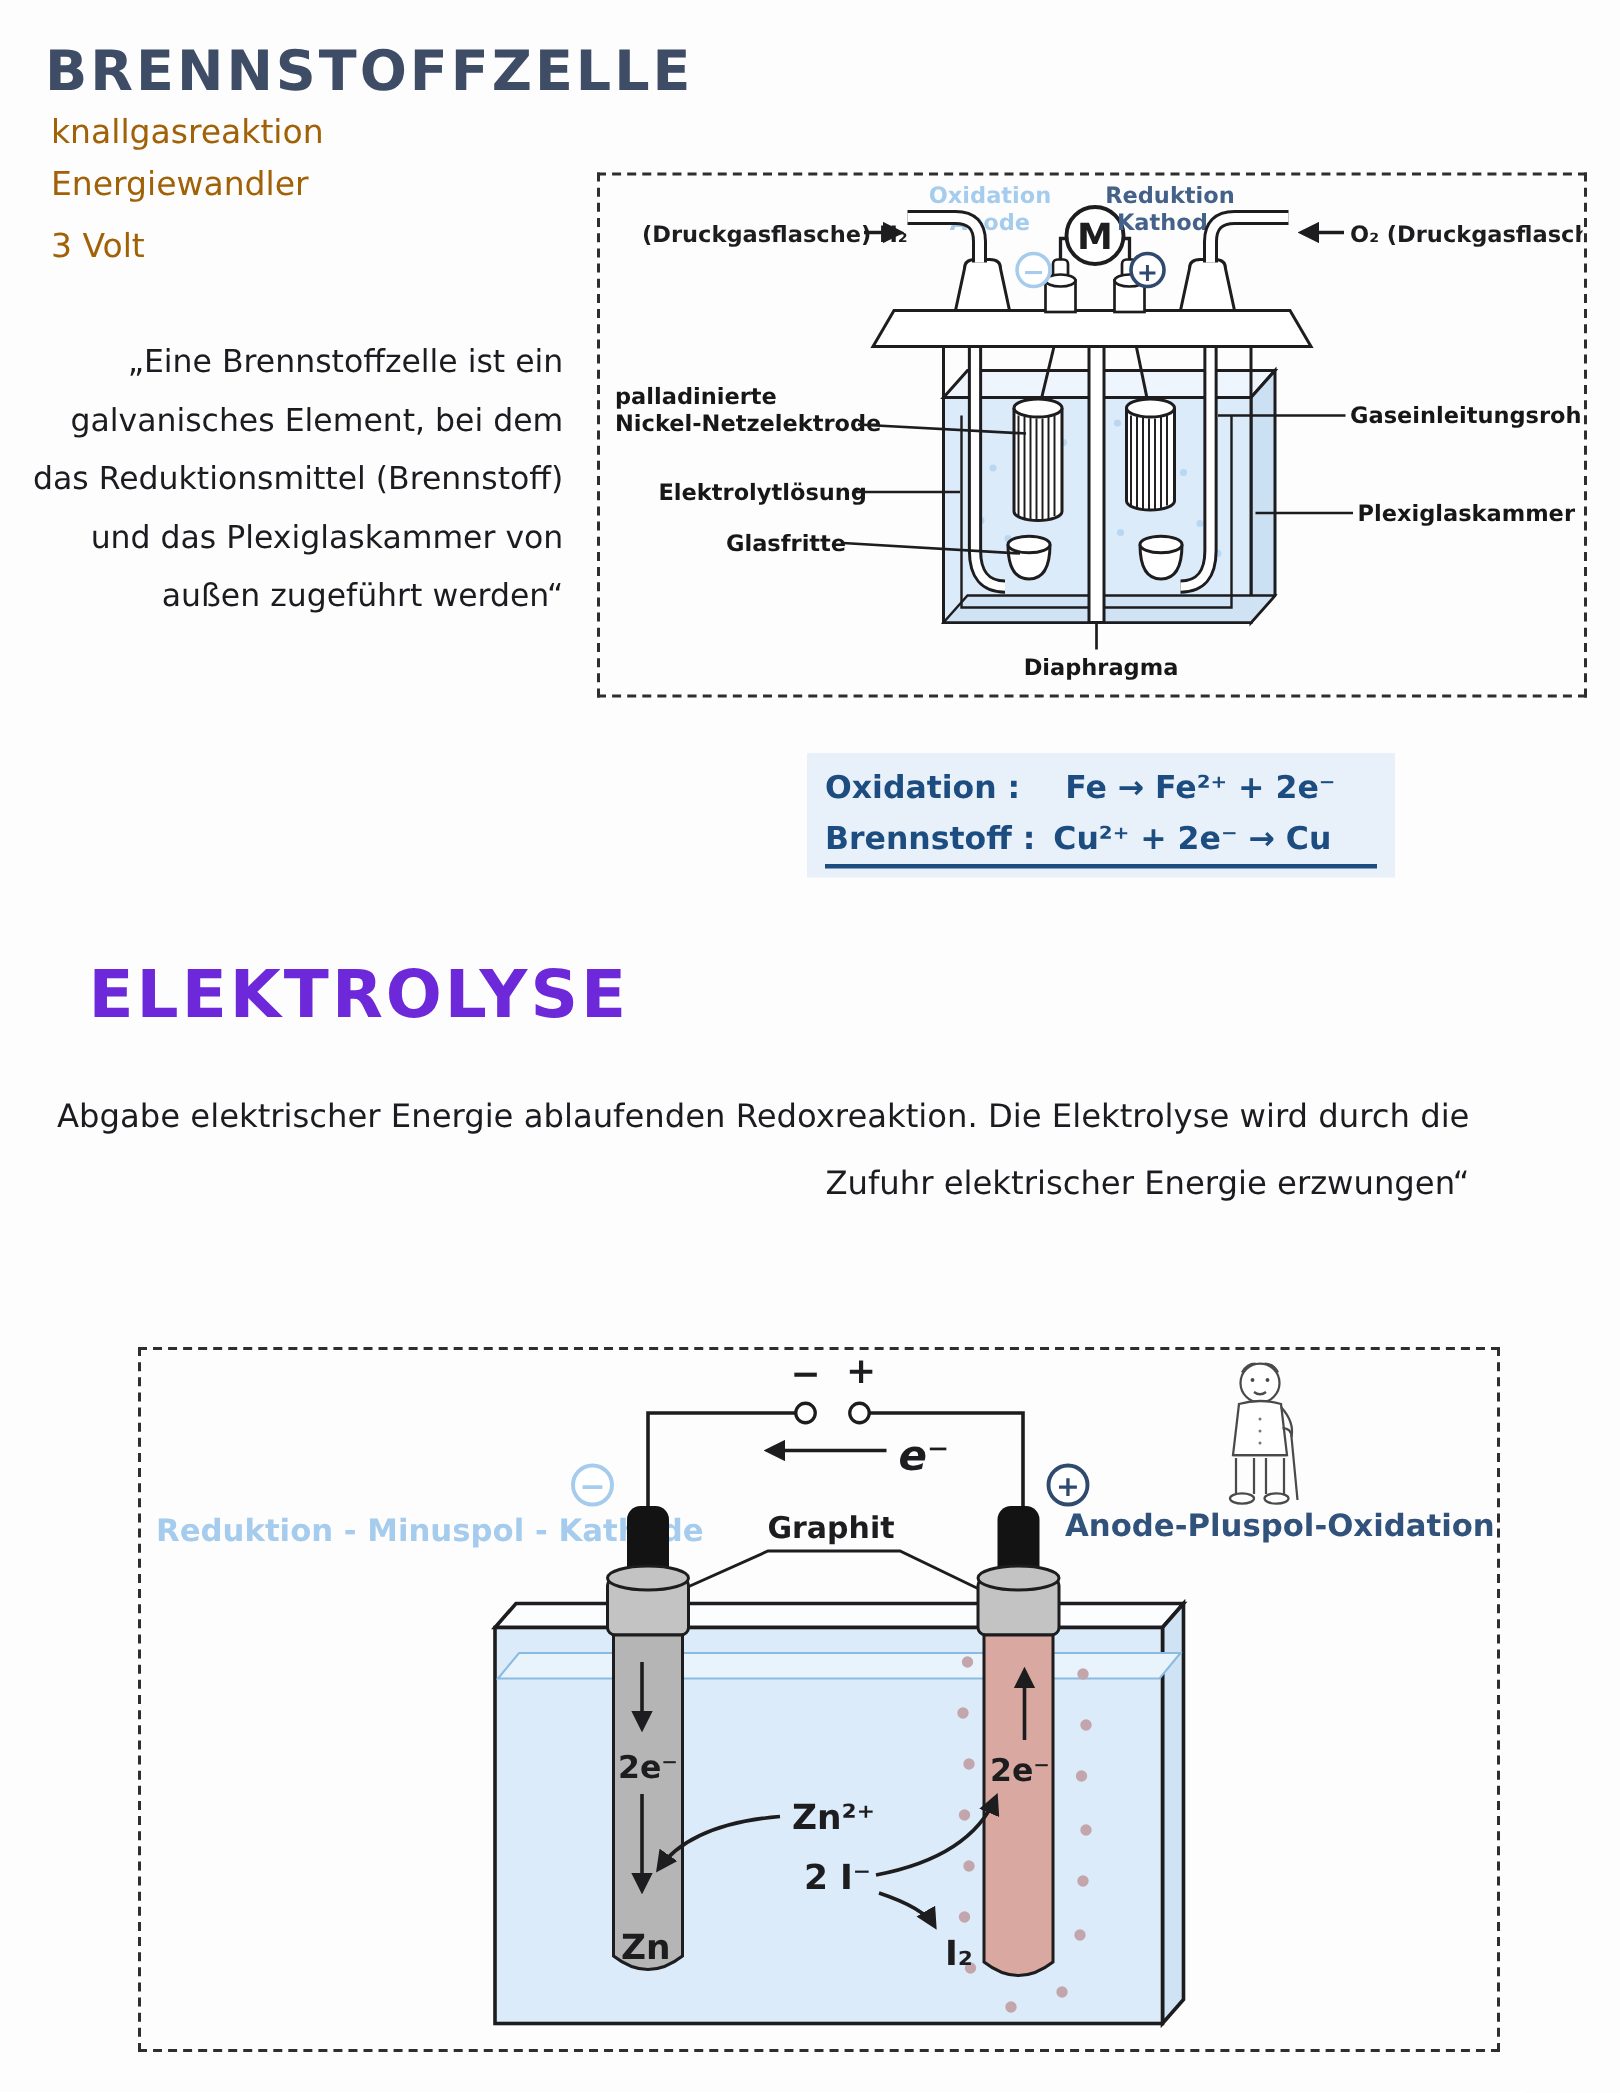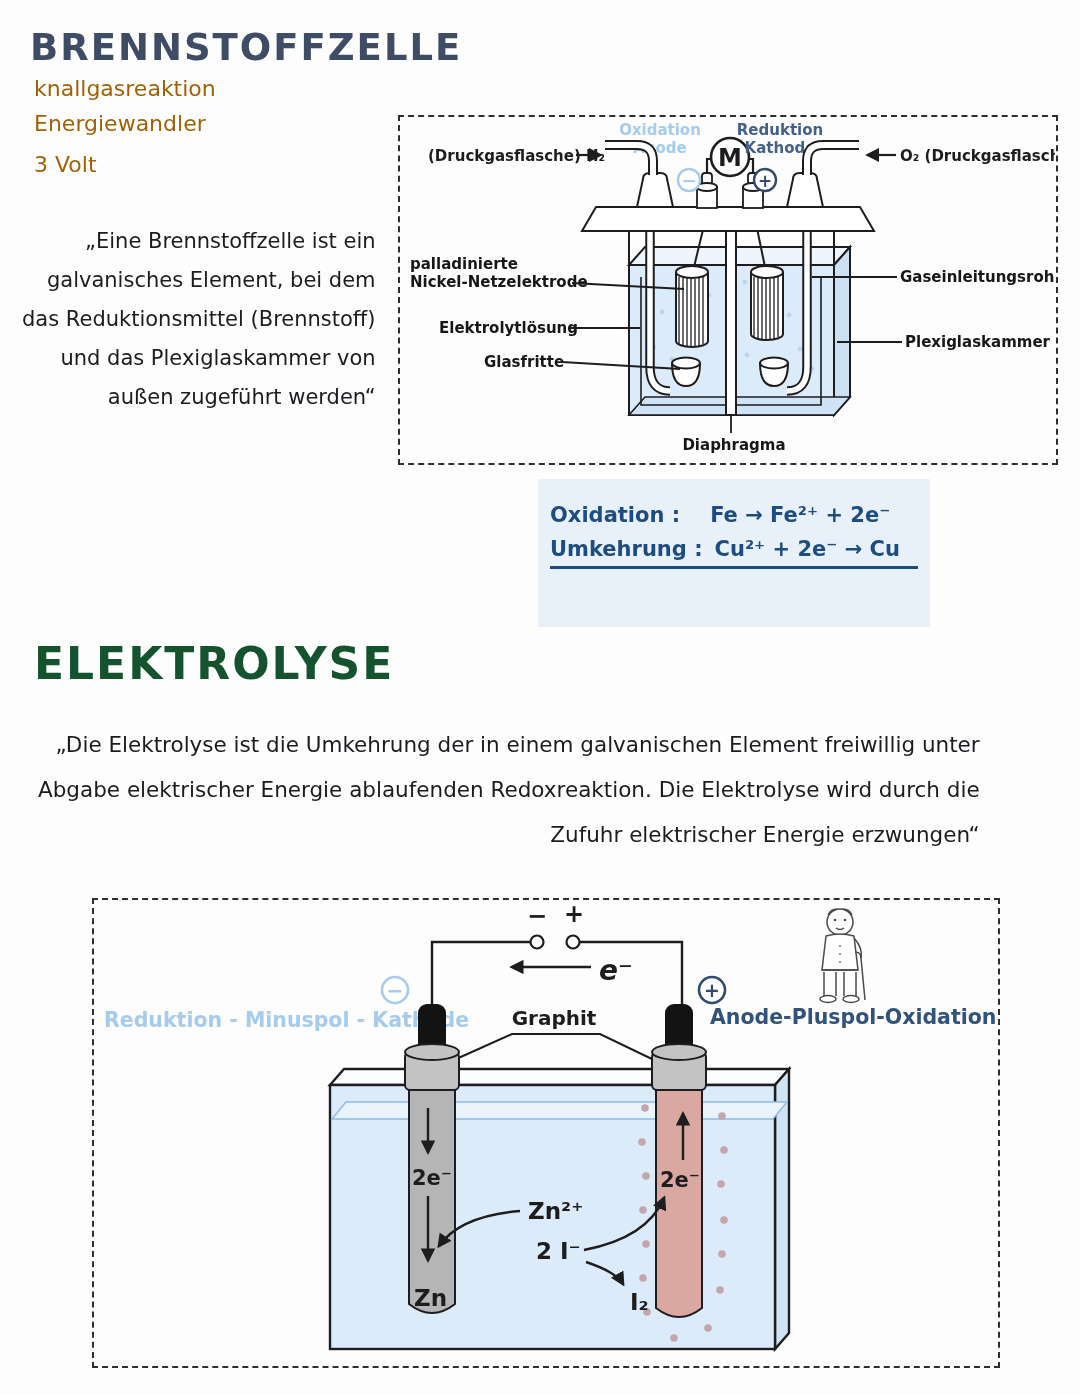--- a/index.html
+++ b/index.html
@@ -1,20 +1,20 @@
 <!DOCTYPE html>
 <html><head>
 <meta charset="utf-8">
 <style>
   html,body{margin:0;padding:0;background:#ffffff;}
   .page{position:relative;width:1080px;height:1395px;background:#fdfdfe;
         font-family:"DejaVu Sans",sans-serif;color:#1d1d1f;overflow:hidden;}
   .abs{position:absolute;}
   .title{font-size:37px;font-weight:bold;color:#3e4c66;letter-spacing:2px;}
-  .h2title{font-size:44px;font-weight:bold;color:#14532d;letter-spacing:2px;}
+  .h2title{font-size:44px;font-weight:bold;color:#6d28d9;letter-spacing:2px;margin-left:25px;}
   .sub{font-size:22px;color:#a16207;font-weight:500;}
   .quote{font-size:21px;color:#1c1c20;font-weight:500;text-align:right;}
   .quote .ql{height:39px;line-height:39px;white-space:nowrap;}
   .quote2 .ql{height:45px;line-height:45px;}
   .panel{background:#e8f1fa;color:#1d4d80;font-weight:bold;font-size:21px;}
   .panel .row{display:flex;align-items:center;white-space:nowrap;}
   .dashedbox{border:2.5px dashed #2e2e2e;box-sizing:border-box;}
   svg text{font-family:"DejaVu Sans",sans-serif;}
   .ink{fill:#1d1d1f;}
   .lbl{font-size:15px;font-weight:bold;fill:#171717;}
@@ -155,35 +155,34 @@
       <text x="500" y="165" class="lbl">Gaseinleitungsrohr</text>
       <line x1="497" y1="160" x2="412" y2="160" stroke="#1d1d1f" stroke-width="1.8"></line>
       <text x="505" y="230" class="lbl">Plexiglaskammer</text>
       <line x1="502" y1="225" x2="437" y2="225" stroke="#1d1d1f" stroke-width="1.8"></line>
 
       <line x1="331" y1="298" x2="331" y2="316" stroke="#1d1d1f" stroke-width="1.8"></line>
       <text x="334" y="333" text-anchor="middle" class="lbl">Diaphragma</text>
     </svg>
   </div>
 
-  <div class="abs panel" style="left:538px;top:479px;width:392px;height:148px;padding:19px 12px;box-sizing:border-box;">
+  <div class="abs panel" style="left:538px;top:502px;width:392px;height:83px;padding:6px 12px;box-sizing:border-box;">
     <div class="row" style="height:34px;">
       <span>Oxidation :</span>
       <span style="margin-left:30px;">Fe → Fe²⁺ + 2e⁻</span>
     </div>
     <div class="row" style="height:34px;border-bottom:3px solid #1d4d80;">
-      <span>Umkehrung :</span>
+      <span>Brennstoff :</span>
       <span style="margin-left:12px;text-align:right;">Cu²⁺ + 2e⁻ → Cu</span>
     </div>
   </div>
 
   <div class="abs h2title" style="left:34px;top:638px;">ELEKTROLYSE</div>
 
   <div class="abs quote quote2" style="left:38px;top:722px;font-size:21.5px;">
-    <div class="ql">„Die Elektrolyse ist die Umkehrung der in einem galvanischen Element freiwillig unter</div>
     <div class="ql">Abgabe elektrischer Energie ablaufenden Redoxreaktion. Die Elektrolyse wird durch die</div>
     <div class="ql">Zufuhr elektrischer Energie erzwungen“</div>
   </div>
 
   <div class="abs dashedbox" style="left:92px;top:898px;width:908px;height:470px;">
     <svg width="903" height="465" viewBox="0 0 903 465">
       <defs>
         <marker id="ah2" viewBox="0 0 10 10" refX="8" refY="5" markerWidth="6" markerHeight="6" orient="auto-start-reverse">
           <path d="M0,0 L10,5 L0,10 z" fill="#1d1d1f"></path>
         </marker>

